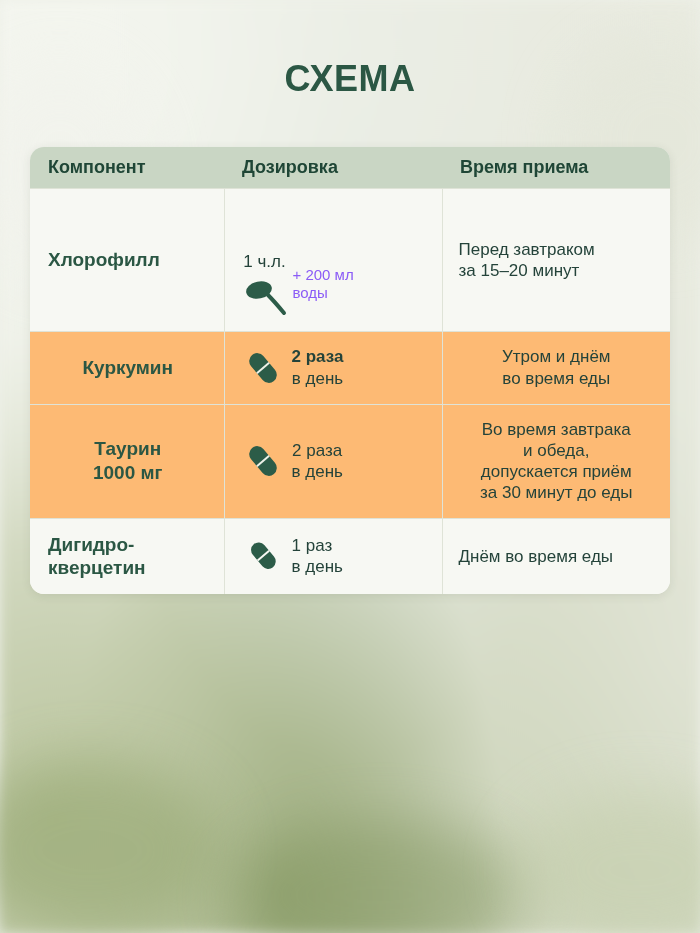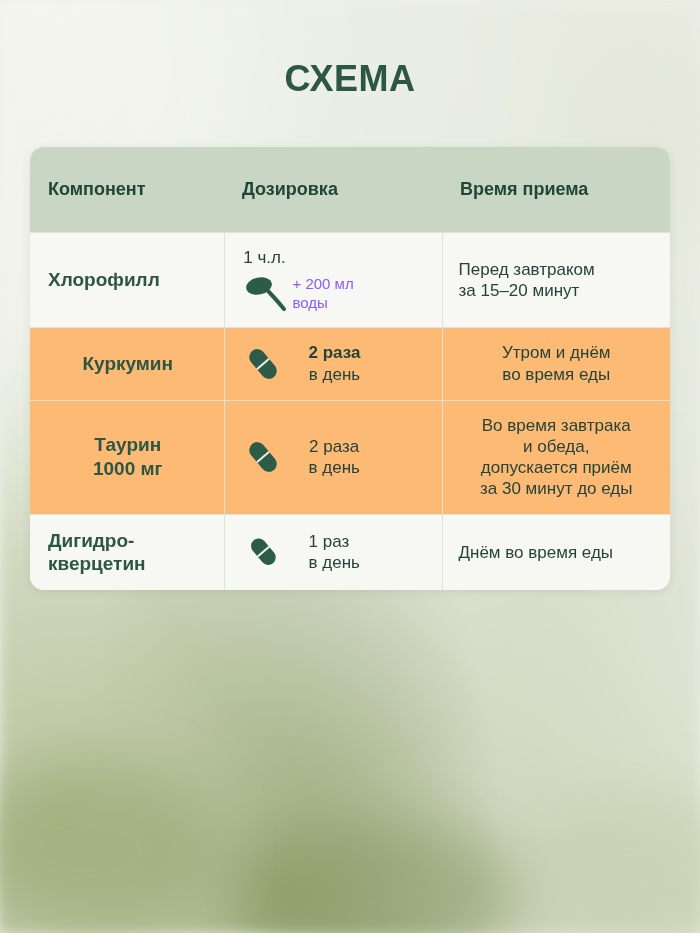--- a/index.html
+++ b/index.html
@@ -70,21 +70,21 @@
     width: 100%;
     border-collapse: collapse;
     table-layout: fixed;
   }
   thead th {
     background: #c9d6c4;
     color: #1f4636;
     font-size: 18px;
     font-weight: bold;
     text-align: left;
-    padding: 32px 18px;
+    padding: 10px 18px;
     vertical-align: middle;
   }
   col.c1 { width: 194px; }
   col.c2 { width: 218px; }
   col.c3 { width: 228px; }
 
   tbody td {
     border-top: 1px solid #dfe3d7;
     padding: 14px 16px;
     vertical-align: middle;
@@ -102,38 +102,39 @@
   tbody tr td:nth-child(2) {
     border-right: 1px solid #dfe3d7;
   }
   tbody tr.shade td { background: #fdba74; text-align: center; }
   tbody tr.plain td { background: #f7f8f3; }
 
   
   .dose {
     display: flex;
     align-items: center;
-    gap: 24px;
+    gap: 7px;
   }
   .dose-text { font-size: 17px; line-height: 1.25; color: #24433a; }
   .dose-text.bold { font-weight: bold; }
   .dose-text .sub { display: block; }
 
   .icon-wrap {
     flex: 0 0 auto;
     display: inline-flex;
     align-items: center;
     justify-content: center;
   }
 
   
   .spoon-row {
     display: flex;
-    align-items: flex-end;
+    align-items: center;
     gap: 4px;
+    margin-top: 48px;
   }
   .spoon-col {
     display: flex;
     flex-direction: column;
     align-items: center;
   }
   .spoon-col .lbl { font-size: 17px; color: #24433a; white-space: nowrap; }
   .spoon-col svg { margin-top: 4px; }
   .plus-col {
     font-size: 15px;

